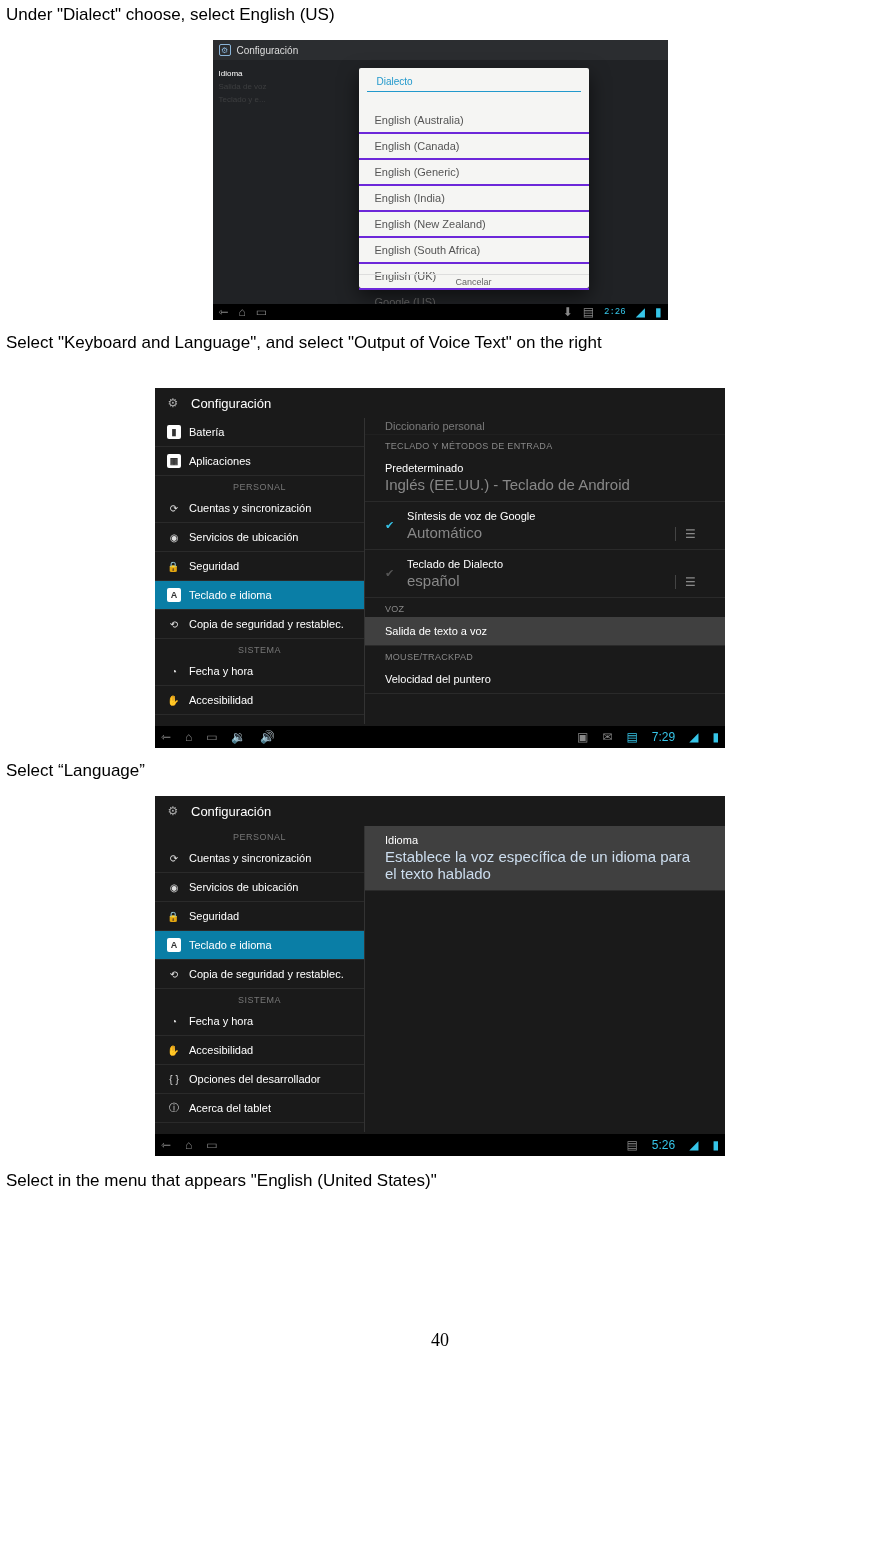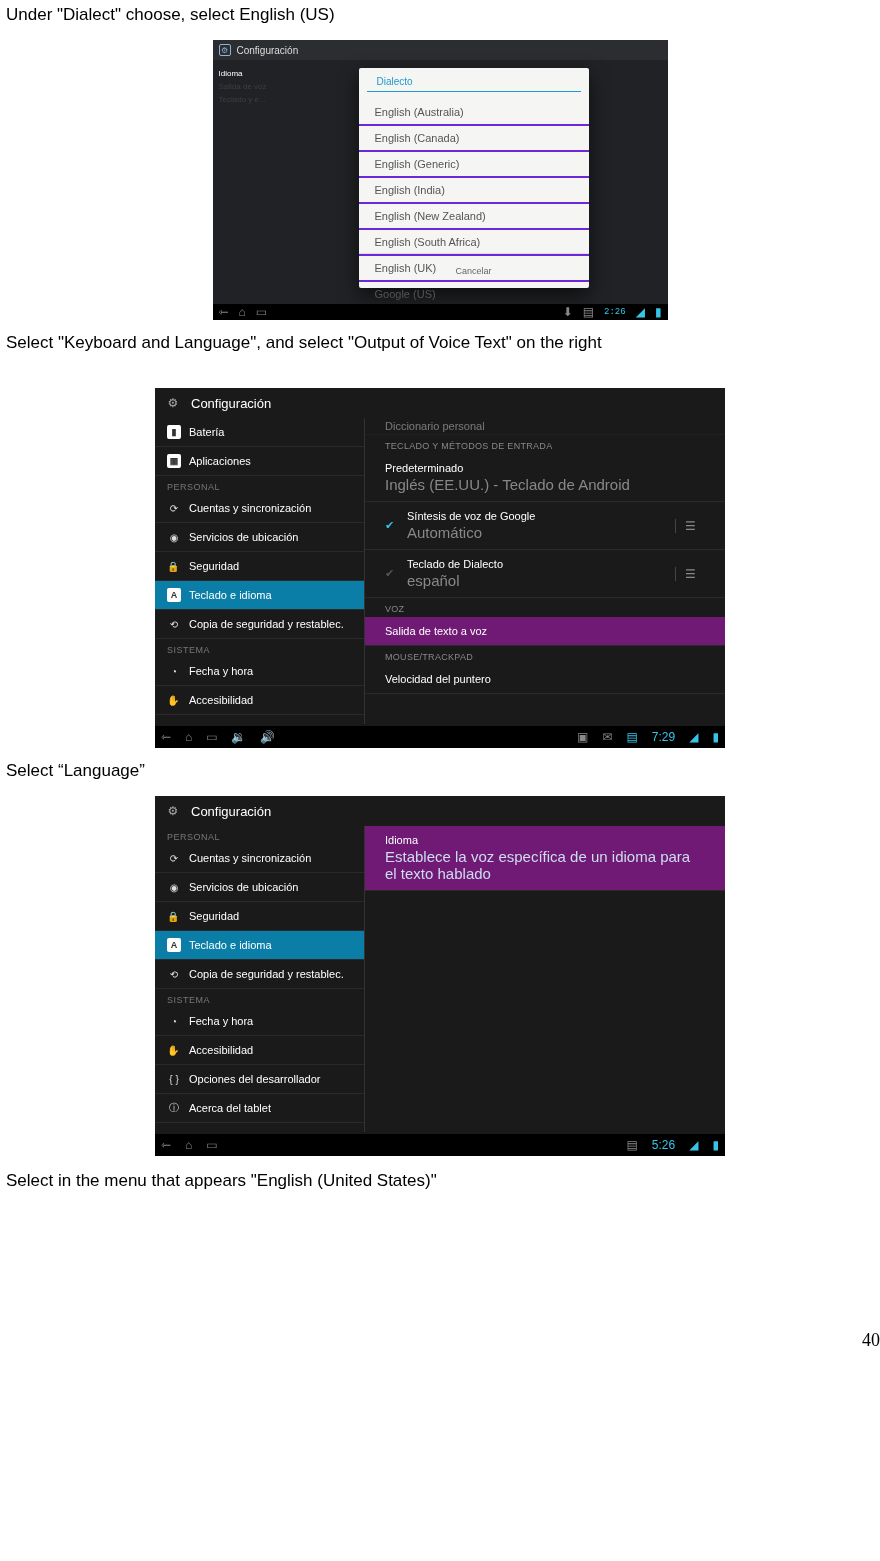--- a/index.html
+++ b/index.html
@@ -10,21 +10,21 @@
     width: 880px;
     margin: 0 auto;
     padding: 4px 0 0 0;
     font-size: 17px;
   }
   .instr {
     padding: 0 6px 8px 6px;
     line-height: 1.3;
   }
   .page-num {
-    text-align: right;
+    text-align: center;
     font-family: "Times New Roman", serif;
     font-size: 18px;
     margin-top: 130px;
     padding-bottom: 20px;
   }
 
   
   .shot {
     margin: 6px auto 12px auto;
     background: #000;
@@ -77,31 +77,31 @@
     color: #333;
     font-size: 9px;
     box-shadow: 0 8px 20px rgba(0,0,0,.6);
     border-radius: 2px;
   }
   .s1-dialog-title {
     color: #2299cc;
     padding: 8px 10px 4px;
     font-size: 10px;
     border-bottom: 1px solid #2299cc;
-    margin: 0 8px 8px;
+    margin: 0 8px 16px;
   }
   .s1-opt {
     padding: 6px 16px;
     border-bottom: 2px solid #6d28d9;
     color: #555;
     font-size: 11px;
   }
   .s1-dialog-footer {
     position: absolute; bottom: 0; left:0; right:0;
-    height: 35px;
+    height: 14px;
     display:flex; align-items:center; justify-content:center;
     font-size: 9px; color:#666;
     border-top: 1px solid #ddd;
   }
   
   
   .cfg-body {
     position: absolute;
     inset: 0;
     background: #1a1a1a;
@@ -134,20 +134,21 @@
   }
   .cfg-right {
     flex: 1;
     overflow: hidden;
   }
   .cfg-cat {
     font-size: 9px;
     color: #777;
     padding: 6px 12px 2px;
     letter-spacing: .5px;
+    text-align: center;
   }
   .cfg-item {
     display: flex;
     align-items: center;
     gap: 8px;
     padding: 7px 12px;
     border-bottom: 1px solid #2a2a2a;
     color: #fff;
     font-size: 11px;
   }
@@ -171,30 +172,30 @@
     color: #888;
     padding: 6px 20px 3px;
     letter-spacing: .3px;
   }
   .cfg-r-item {
     padding: 8px 20px;
     border-bottom: 1px solid #2a2a2a;
     color: #fff;
     font-size: 11px;
     display:flex;
-    align-items:center;
+    align-items:flex-end;
     justify-content: space-between;
   }
   .cfg-r-item .sub {
     color: #888;
     font-size: 15px;
     display:block;
     margin-top:2px;
   }
-  .cfg-r-item.selected { background: #701a75; }
+  .cfg-r-item.selected { background: #404040; }
   .cfg-r-item .chk {
     width: 14px; height:14px;
     color: #35c2e6;
     font-size: 11px;
     margin-right: 8px;
   }
   .cfg-r-item .sliders {
     width: 30px;
     border-left: 1px solid #444;
     text-align: center;

